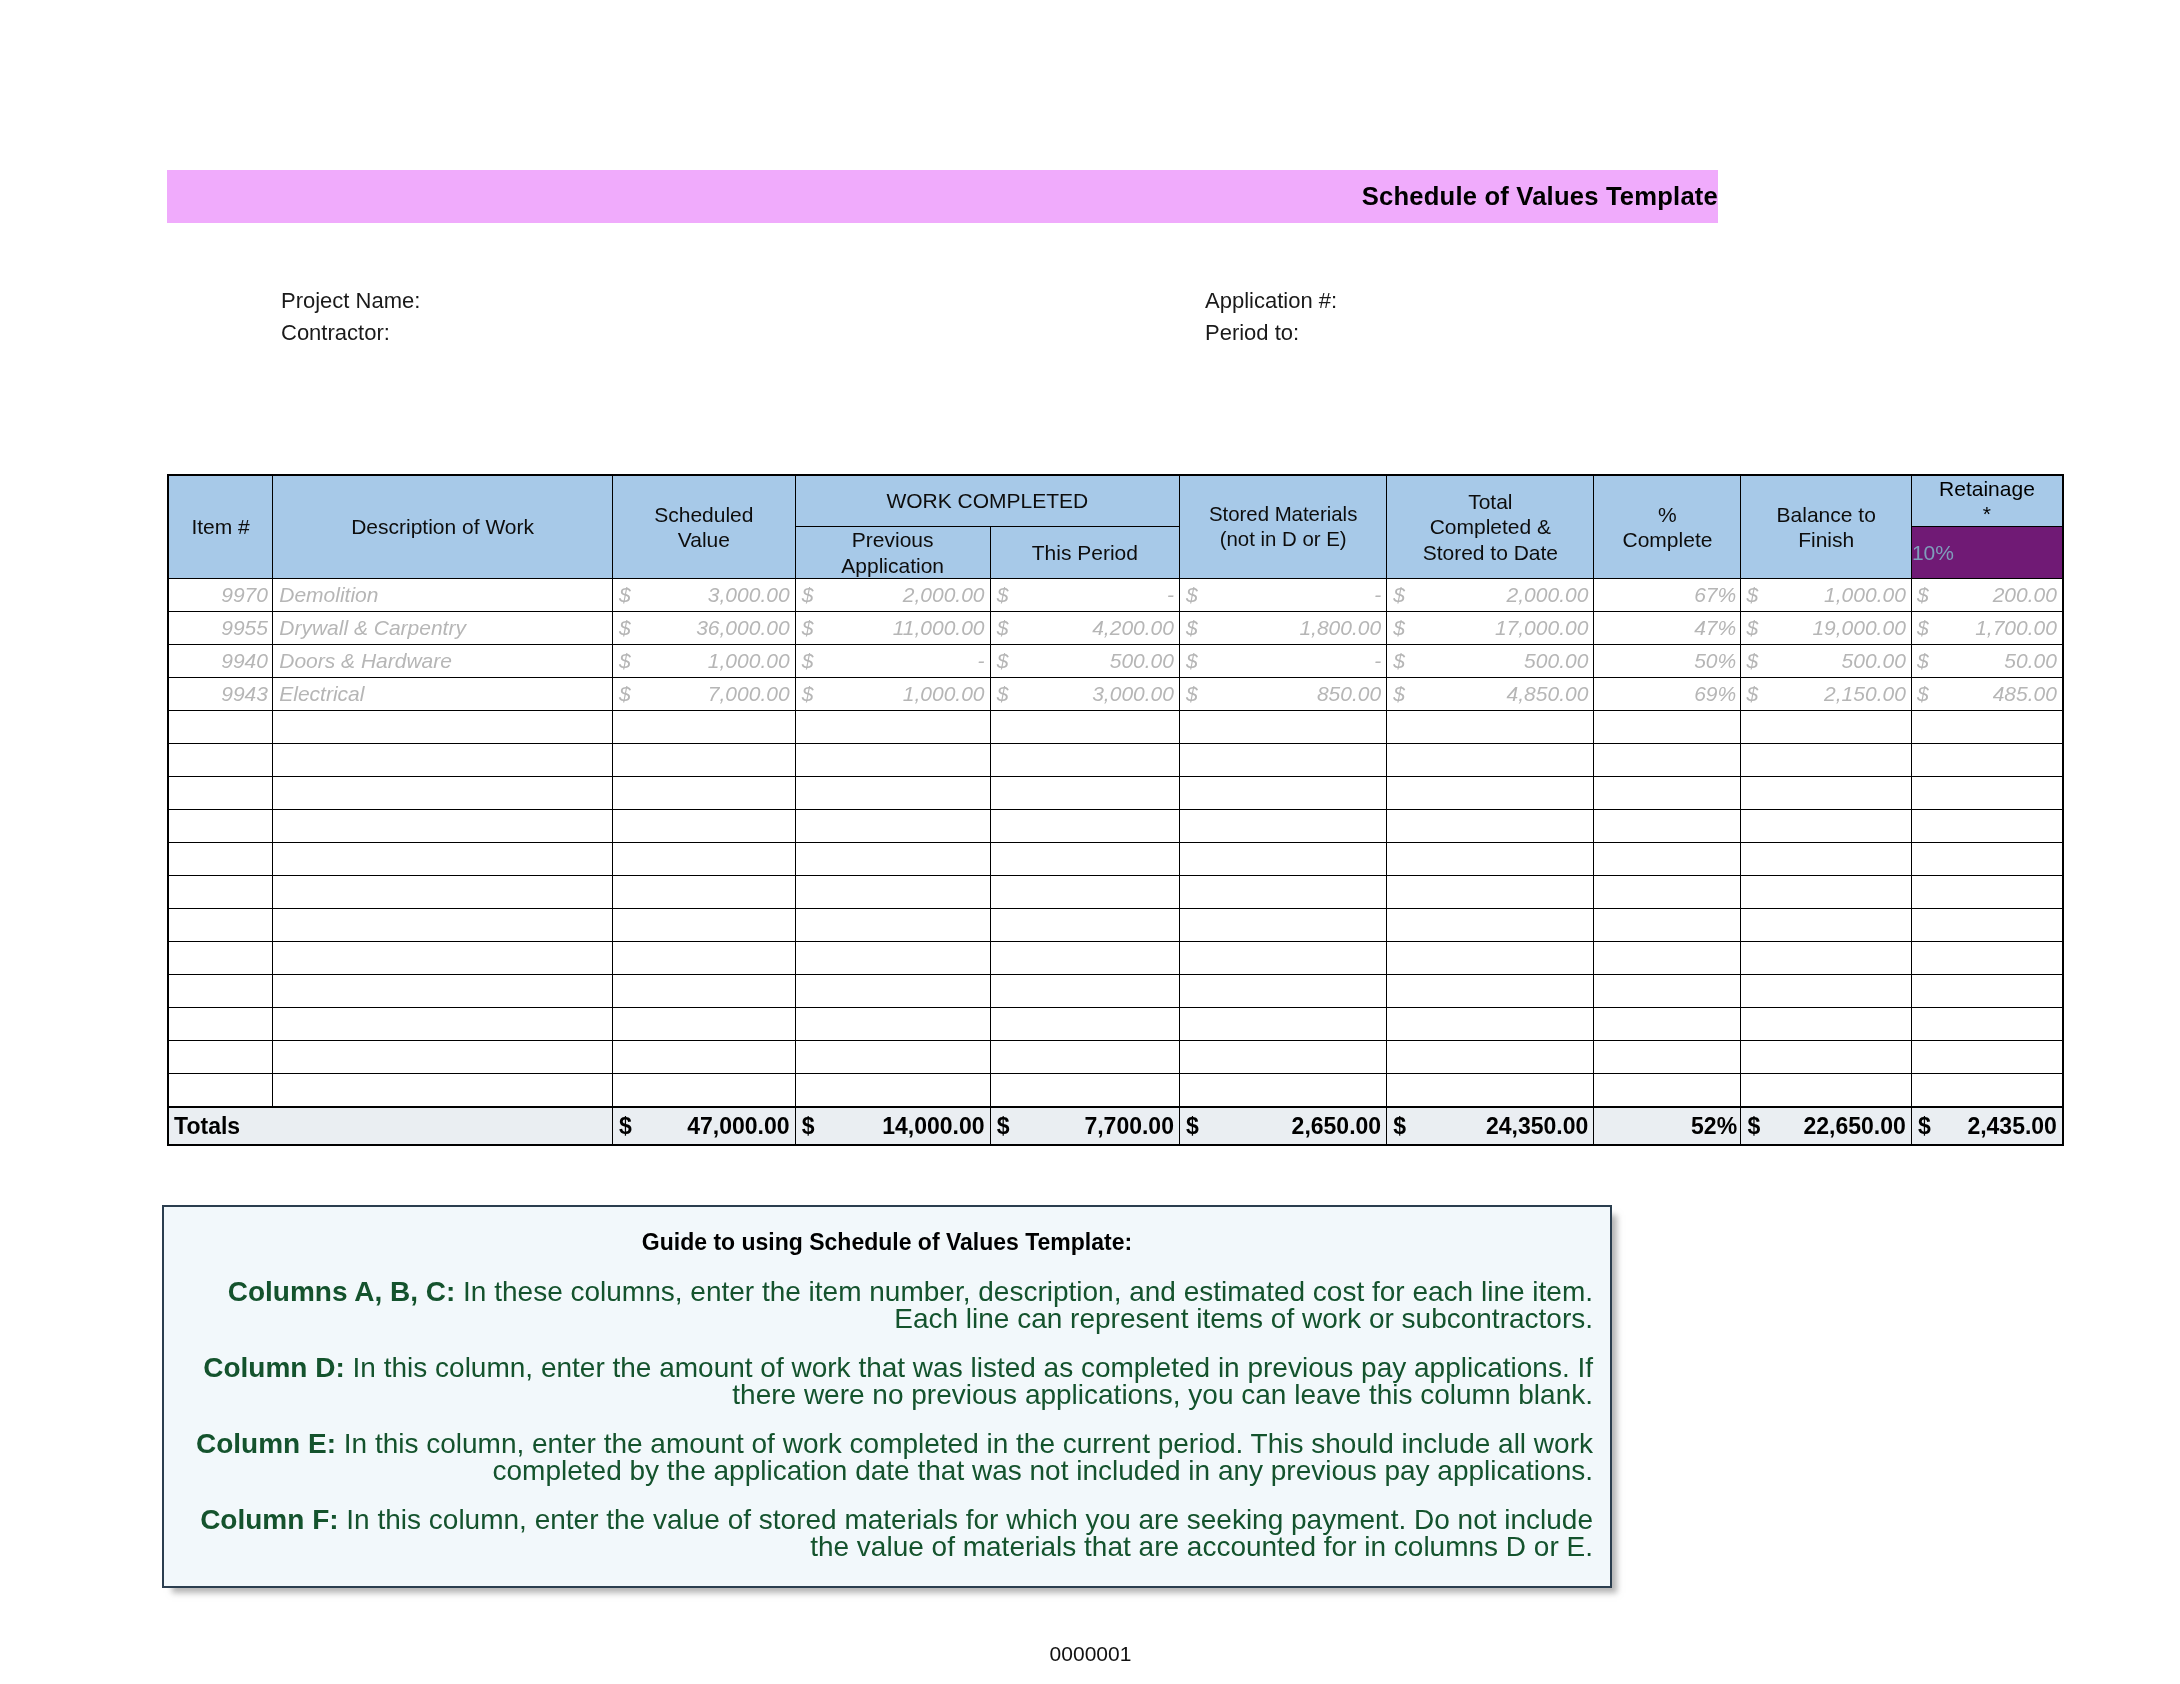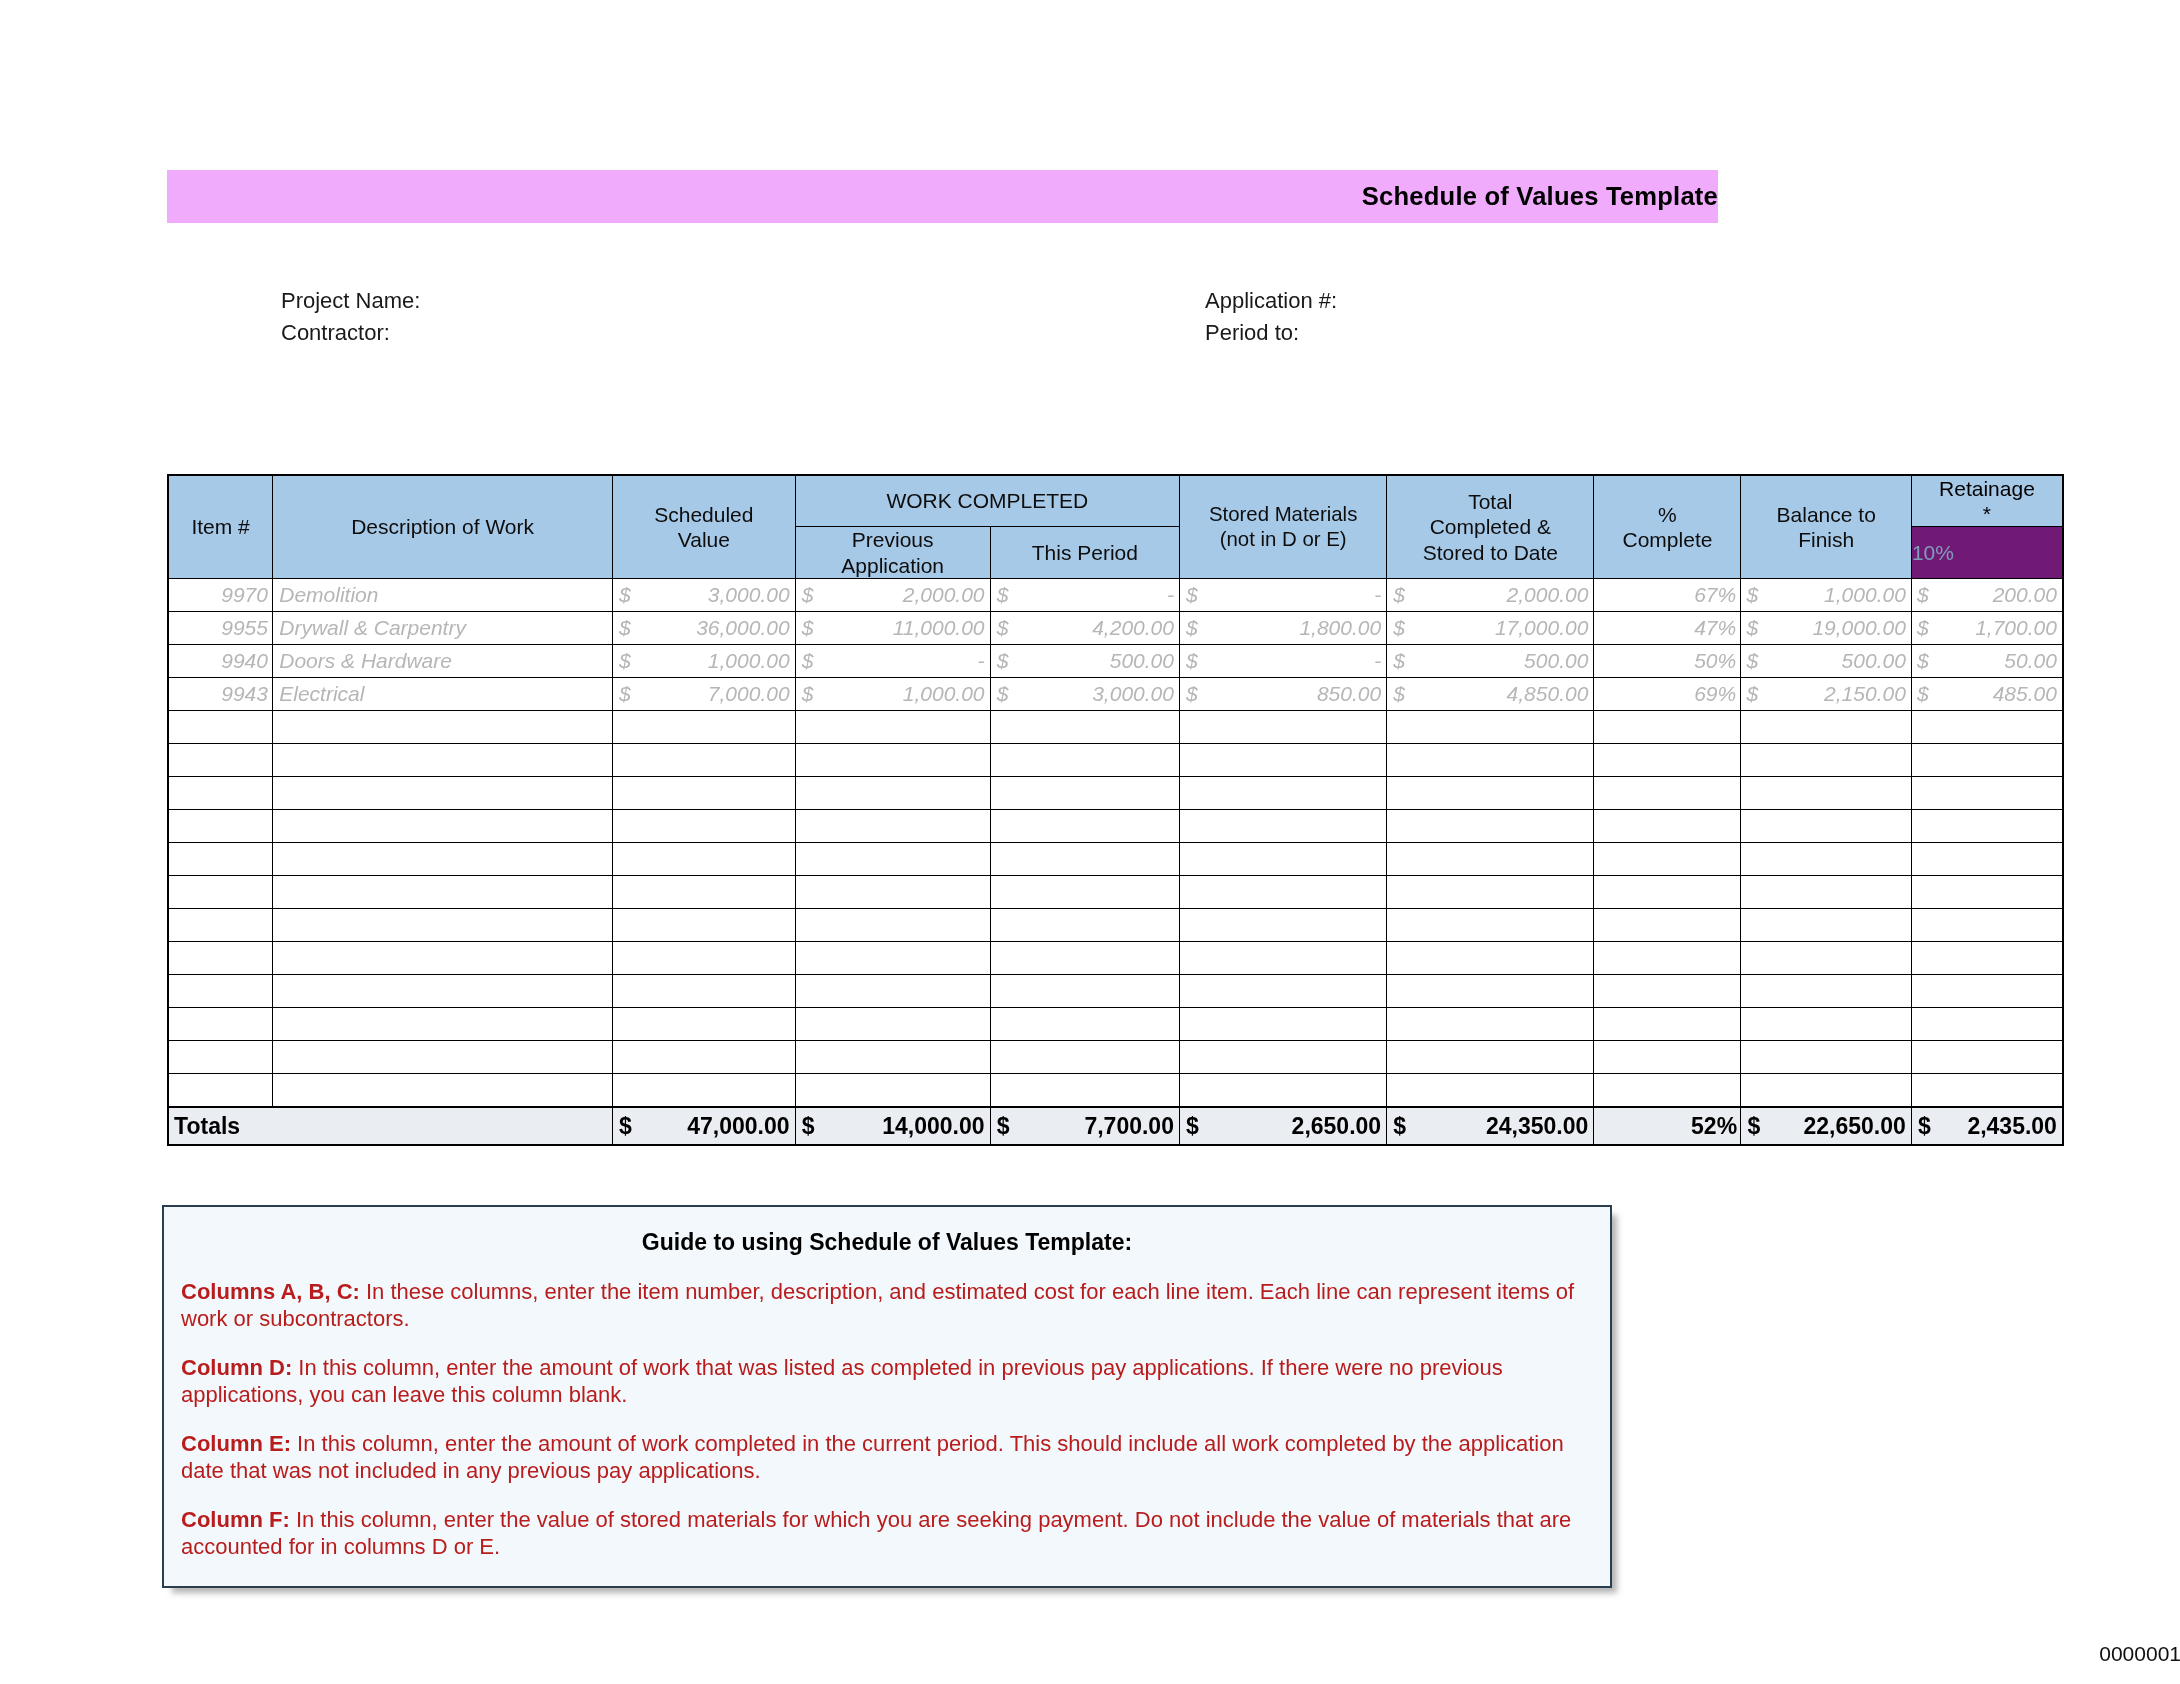--- a/index.html
+++ b/index.html
@@ -154,34 +154,35 @@
     padding:12px 17px 19px 17px;
   }
   .guide-title{
     text-align:center;
     font-size:23px;
     font-weight:bold;
     margin:10.2px 0 22px 0;
     color:#000;
   }
   .guide-p{
-    font-size:22px;
+    font-size:28px;
     line-height:27px;
     margin:0 0 22px 0;
-    color:#b91c1c;
+    color:#14532d;
+    text-align:right;
   }
   .guide-p:last-child{ margin-bottom:4px; }
   .guide-p b{ font-weight:bold; }
 
   
   .page-footer{
     position:absolute;
     left:0; top:1642px;
     width:2181px;
-    text-align:right;
+    text-align:center;
     font-size:21px;
     color:#111;
   }
 </style>
 </head>
 <body>
 
 <div class="title-banner">
   <span class="title-text">Schedule of Values Template</span>
 </div>

